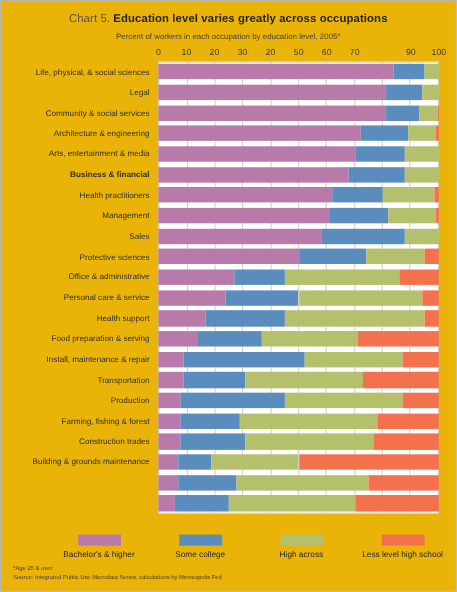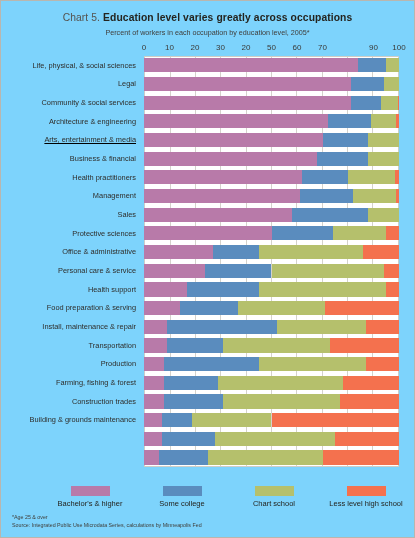--- a/index.html
+++ b/index.html
@@ -10,21 +10,21 @@
     width: 415px;
     height: 538px;
     background: #ffffff;
     font-family: "Liberation Sans", sans-serif;
   }
   #chart-card {
     position: relative;
     box-sizing: border-box;
     width: 415px;
     height: 538px;
-    background: #7dd3fc;
+    background: #eab308;
     border: 1px solid #b9b6ae;
     overflow: hidden;
   }
 
   
   #header {
     padding-top: 11px;
     text-align: center;
   }
   #title-line {
@@ -218,24 +218,24 @@
         </div>
         <div class="cat-row" style="height: 4.54545%;">
           <span class="cat-label">Legal</span>
         </div>
         <div class="cat-row" style="height: 4.54545%;">
           <span class="cat-label">Community &amp; social services</span>
         </div>
         <div class="cat-row" style="height: 4.54545%;">
           <span class="cat-label">Architecture &amp; engineering</span>
         </div>
-        <div class="cat-row" style="height: 4.54545%; text-decoration: underline;">
+        <div class="cat-row" style="height: 4.54545%;">
           <span class="cat-label">Arts, entertainment &amp; media</span>
         </div>
-        <div class="cat-row" style="height: 4.54545%;">
+        <div class="cat-row" style="height: 4.54545%; font-weight: bold;">
           <span class="cat-label">Business &amp; financial</span>
         </div>
         <div class="cat-row" style="height: 4.54545%;">
           <span class="cat-label">Health practitioners</span>
         </div>
         <div class="cat-row" style="height: 4.54545%;">
           <span class="cat-label">Management</span>
         </div>
         <div class="cat-row" style="height: 4.54545%;">
           <span class="cat-label">Sales</span>
@@ -453,21 +453,21 @@
       <div class="legend-item">
         <div class="legend-swatch" style="background: rgb(184, 122, 169);"></div>
         <div class="legend-text">Bachelor's &amp; higher</div>
       </div>
       <div class="legend-item">
         <div class="legend-swatch" style="background: rgb(90, 140, 190);"></div>
         <div class="legend-text">Some college</div>
       </div>
       <div class="legend-item">
         <div class="legend-swatch" style="background: rgb(181, 192, 108);"></div>
-        <div class="legend-text">Chart school</div>
+        <div class="legend-text">High across</div>
       </div>
       <div class="legend-item">
         <div class="legend-swatch" style="background: rgb(244, 113, 78);"></div>
         <div class="legend-text">Less level high school</div>
       </div>
     </div>
 
   <div id="footnotes">
     <div class="foot-line">*Age 25 &amp; over</div>
     <div class="foot-line">Source: Integrated Public Use Microdata Series, calculations by Minneapolis Fed</div>

